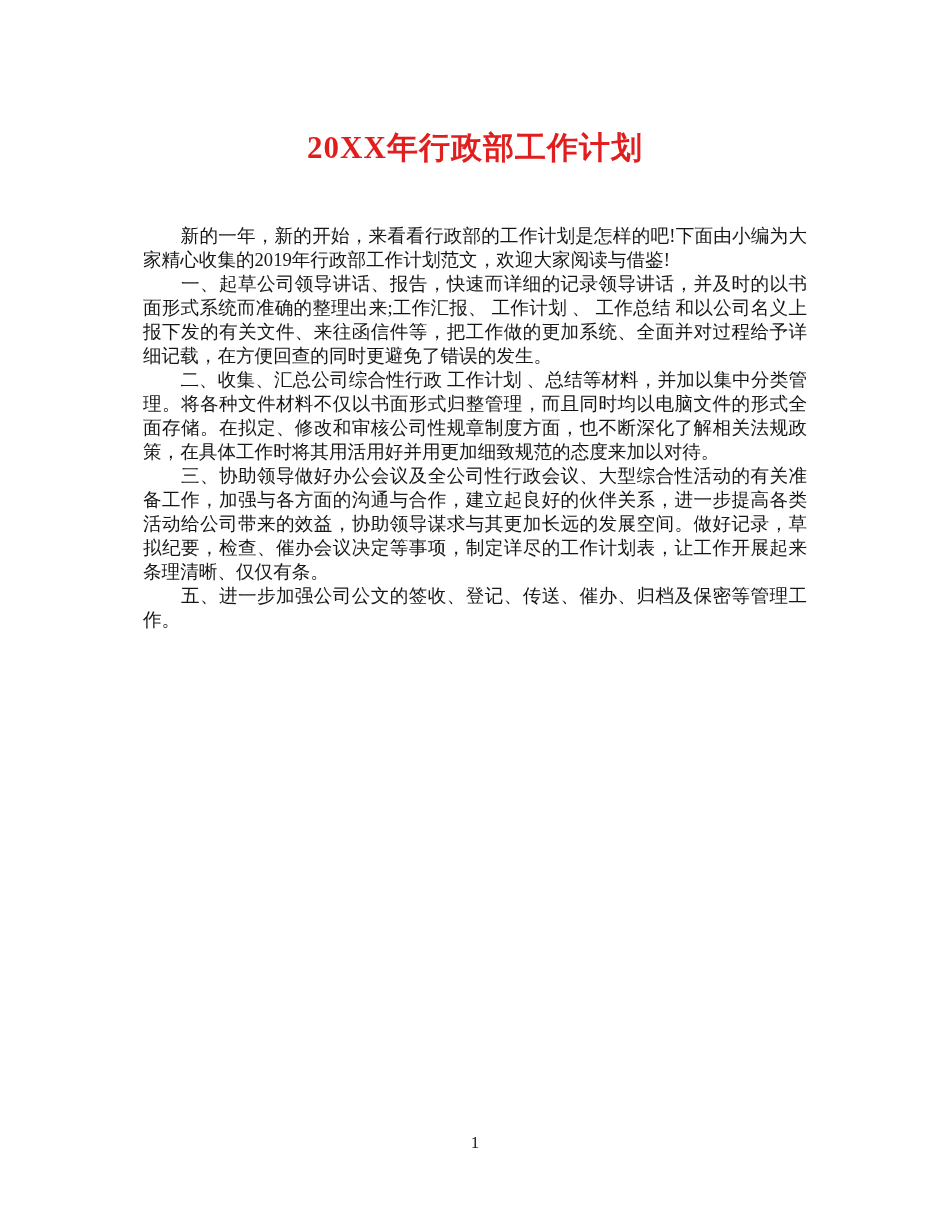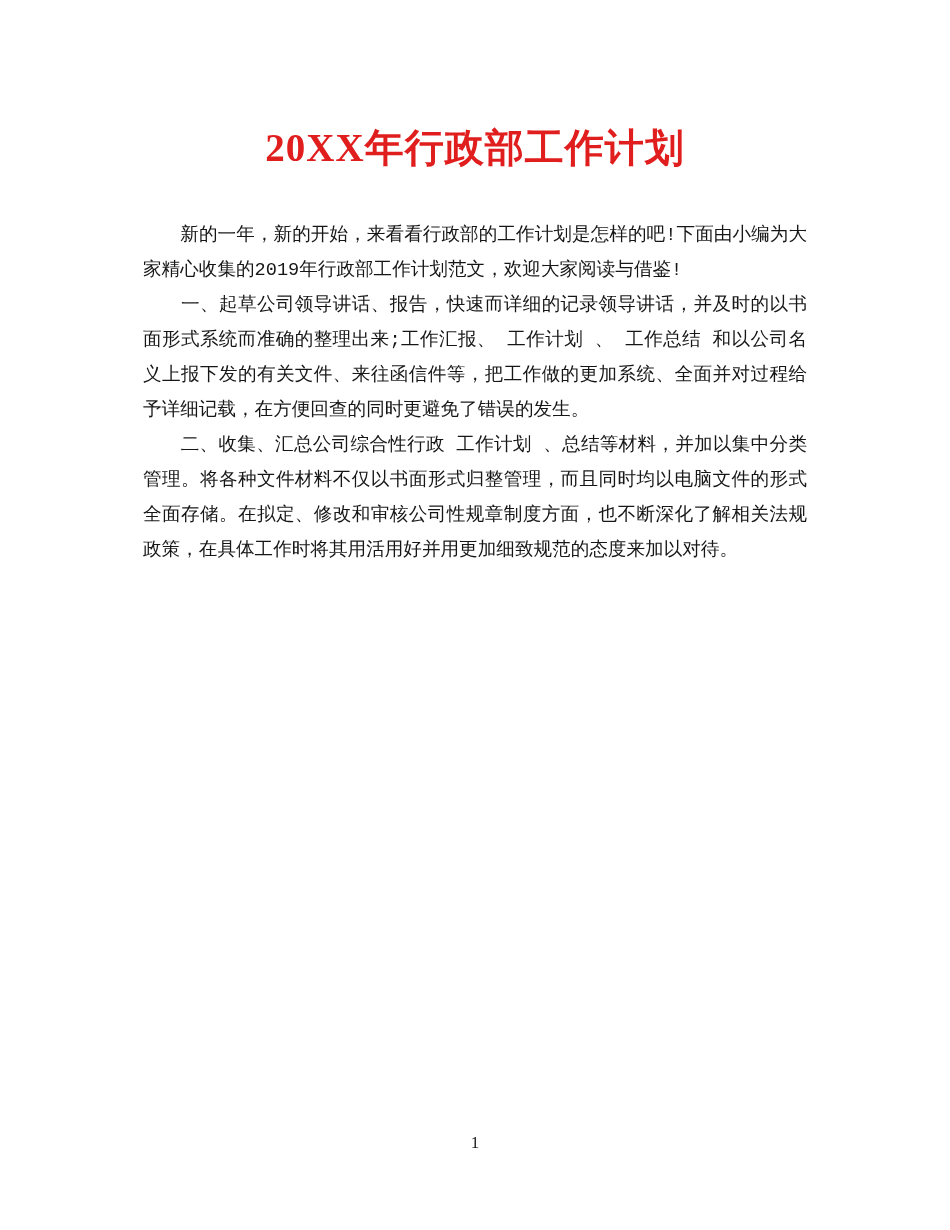--- a/index.html
+++ b/index.html
@@ -16,36 +16,35 @@
     font-family: "Liberation Serif", "DejaVu Serif", serif;
     color: #161616;
   }
   .doc-title {
     position: absolute;
     top: 130px;
     left: 0;
     width: 100%;
     margin: 0;
     text-align: center;
-    font-size: 39px;
+    font-size: 31px;
     line-height: 36px;
     font-weight: bold;
     letter-spacing: 1px;
     font-family: "Liberation Serif", "DejaVu Serif", serif;
   }
   .doc-body {
     position: absolute;
-    top: 218px;
+    top: 224px;
     left: 143px;
     width: 664px;
     font-size: 18.6px;
-    line-height: 35px;
+    line-height: 24px;
     text-align: justify;
     text-justify: inter-character;
-    font-family: Liberation Mono, monospace;
   }
   .doc-body p {
     margin: 0;
     padding: 0;
   }
   .page-number {
     position: absolute;
     top: 1133px;
     left: 0;
     width: 100%;
@@ -59,17 +58,19 @@
 <body>
 
 <div class="page">
 
   <h1 class="doc-title" style="color: rgb(225, 30, 30);">20XX年行政部工作计划</h1>
 
   <div class="doc-body" style="color: rgb(22, 22, 22);">
     <p>　　新的一年，新的开始，来看看行政部的工作计划是怎样的吧!下面由小编为大家精心收集的2019年行政部工作计划范文，欢迎大家阅读与借鉴!</p>
     <p>　　一、起草公司领导讲话、报告，快速而详细的记录领导讲话，并及时的以书面形式系统而准确的整理出来;工作汇报、 工作计划 、 工作总结 和以公司名义上报下发的有关文件、来往函信件等，把工作做的更加系统、全面并对过程给予详细记载，在方便回查的同时更避免了错误的发生。</p>
     <p>　　二、收集、汇总公司综合性行政 工作计划 、总结等材料，并加以集中分类管理。将各种文件材料不仅以书面形式归整管理，而且同时均以电脑文件的形式全面存储。在拟定、修改和审核公司性规章制度方面，也不断深化了解相关法规政策，在具体工作时将其用活用好并用更加细致规范的态度来加以对待。</p>
+    <p>　　三、协助领导做好办公会议及全公司性行政会议、大型综合性活动的有关准备工作，加强与各方面的沟通与合作，建立起良好的伙伴关系，进一步提高各类活动给公司带来的效益，协助领导谋求与其更加长远的发展空间。做好记录，草拟纪要，检查、催办会议决定等事项，制定详尽的工作计划表，让工作开展起来条理清晰、仅仅有条。</p>
+    <p>　　五、进一步加强公司公文的签收、登记、传送、催办、归档及保密等管理工作。</p>
   </div>
 
   <div class="page-number">1</div>
 
 </div>
 
 </body></html>

